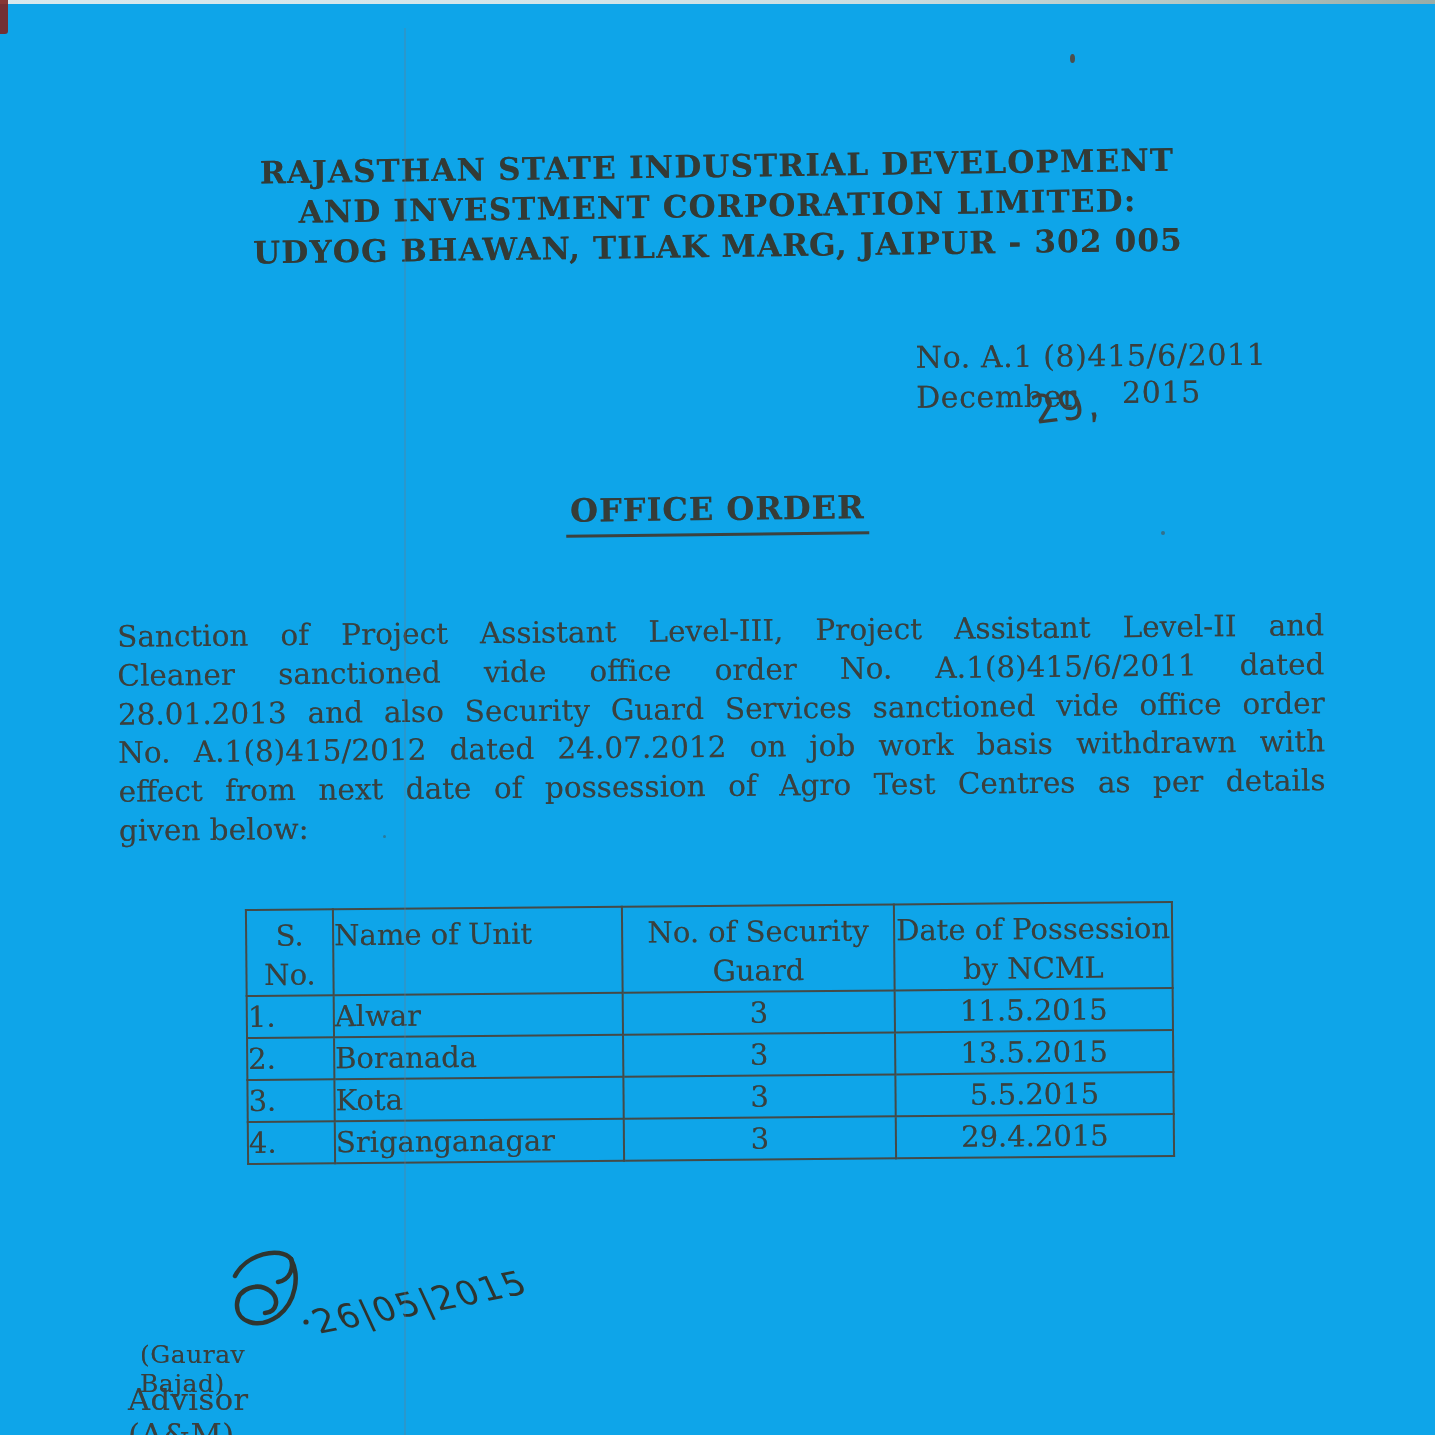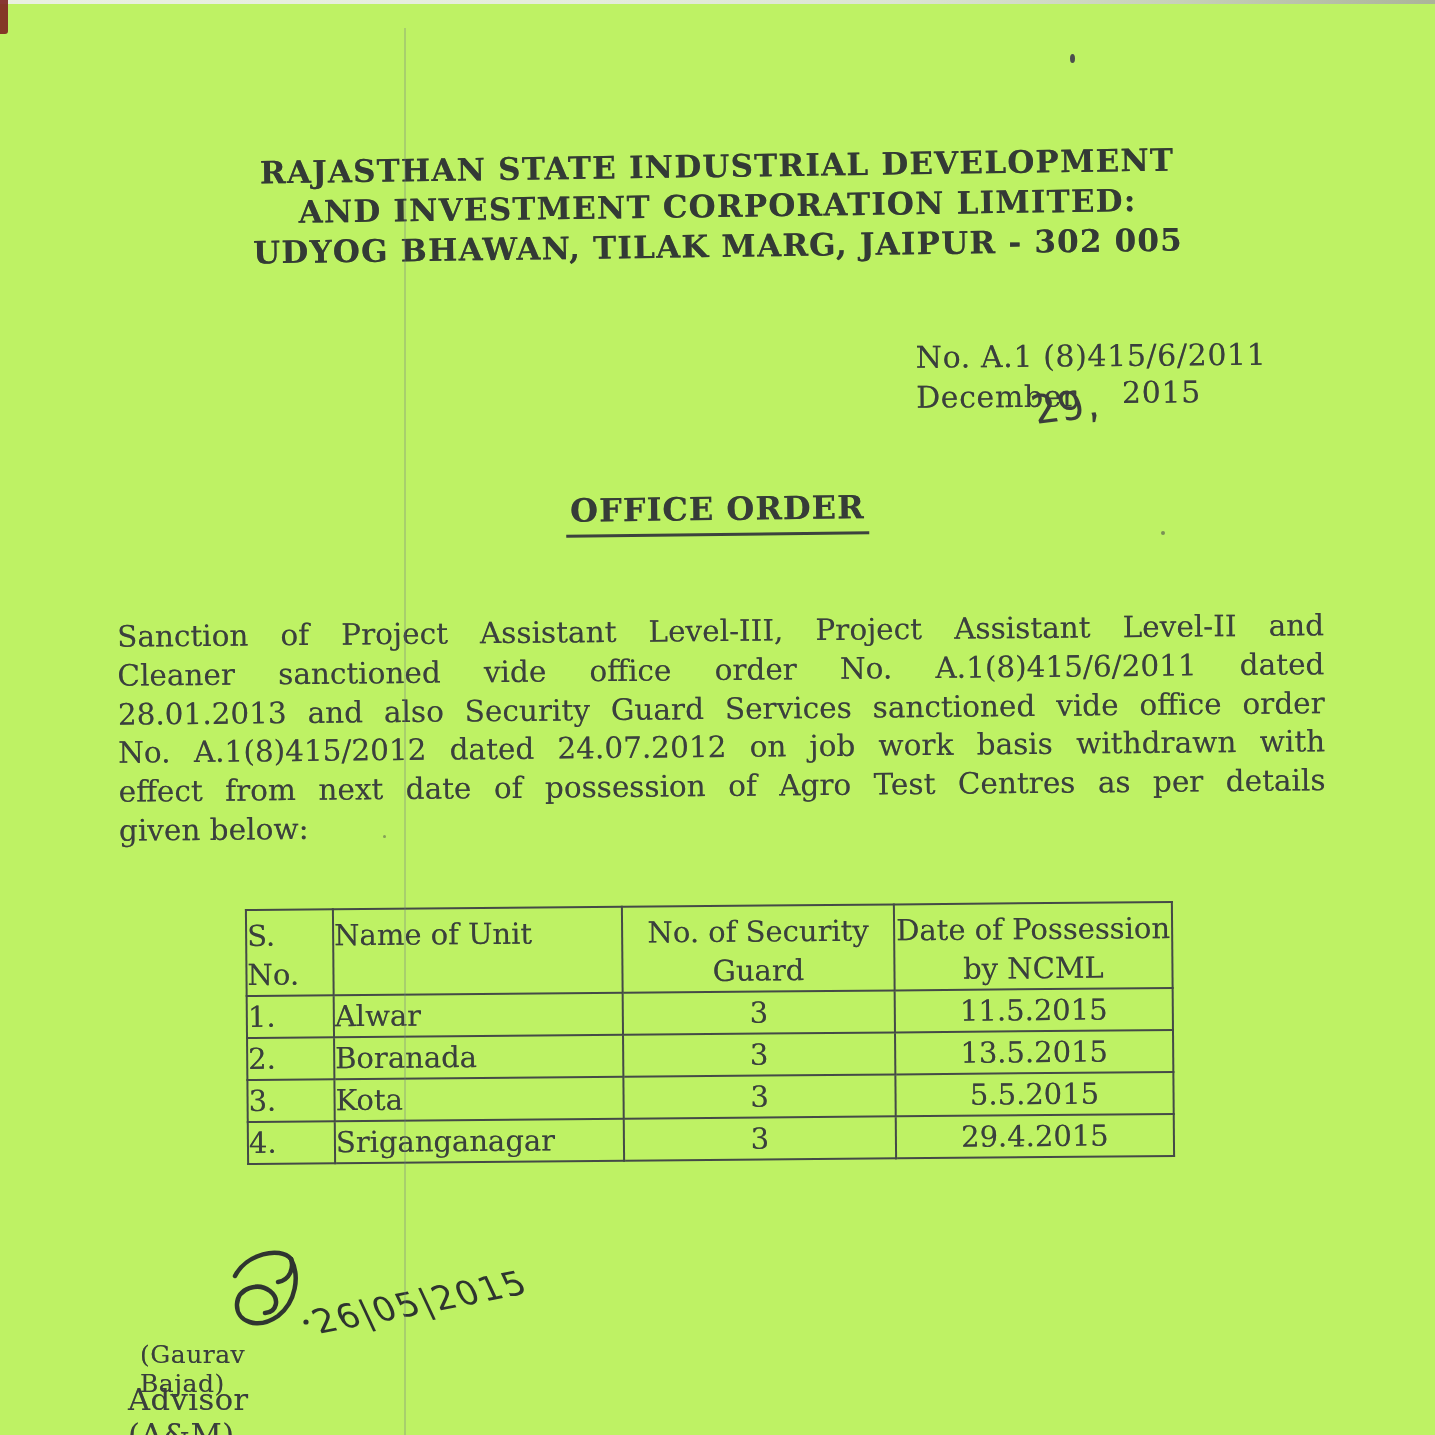--- a/index.html
+++ b/index.html
@@ -1,19 +1,19 @@
 <!DOCTYPE html>
 <html><head>
 <meta charset="utf-8">
 <style>
   html,body{margin:0;padding:0;background:#ffffff;}
   .page{
     position:relative;
     width:1435px;height:1435px;
-    background:#bef264;
+    background:#0ea5e9;
     overflow:hidden;
     font-family:"DejaVu Serif","Liberation Serif",serif;
     color:#3a3f3d;
   }
   
   .scan-top-edge{
     position:absolute;top:0;left:0;width:1435px;height:4px;
     background:linear-gradient(90deg,#eef0ee 0%,#e9ece9 40%,#dfe3df 62%,#c8cdc2 82%,#a9ad9f 100%);
     opacity:.9;
   }
@@ -98,21 +98,21 @@
     padding:0;
   }
   .units-table th{
     font-weight:400;vertical-align:top;
     padding-top:6px;line-height:39px;
   }
   .col-sno{width:87px;}
   .col-unit{width:289px;}
   .col-guard{width:272px;}
   .col-date{width:278px;}
-  .th-sno{text-align:left;padding-left:12px;padding-right:26px;}
+  .th-sno{text-align:center;padding-left:12px;padding-right:26px;}
   .th-unit{text-align:left;padding-left:14px;}
   .th-guard{text-align:center;}
   .th-date{text-align:center;}
   .units-table td{height:40px;line-height:38px;}
   .td-sno{text-align:left;padding-left:14px;}
   .td-unit{text-align:left;padding-left:14px;}
   .td-guard{text-align:center;}
   .td-date{text-align:center;}
 
   

